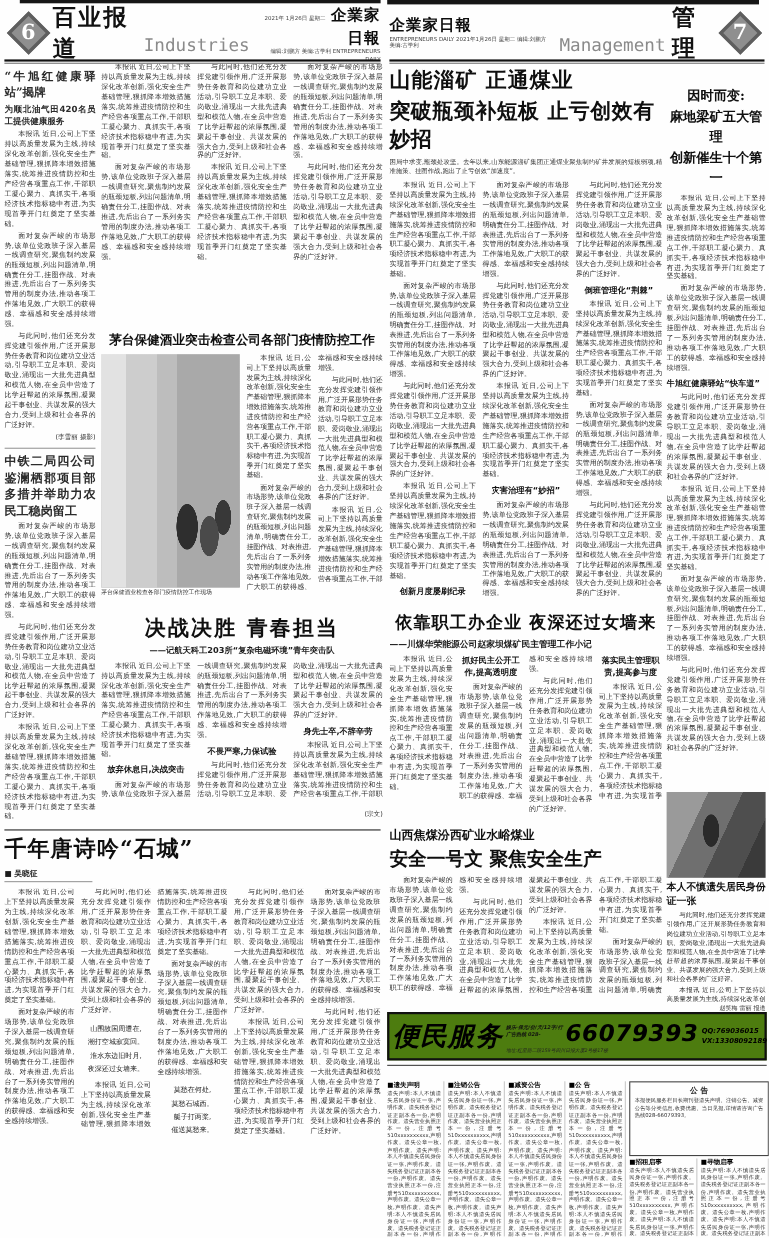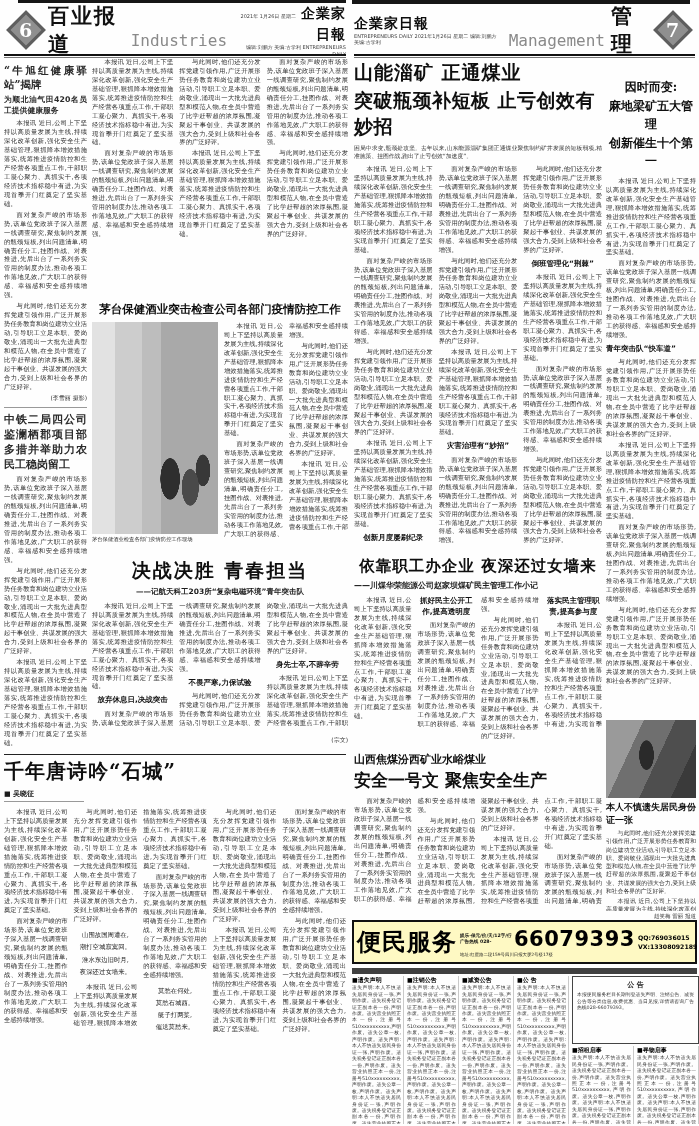--- a/index.html
+++ b/index.html
@@ -43,29 +43,29 @@
       linear-gradient(90deg, #e2e2e2 0 18%, #cdcdcd 18% 40%, #bdbdbd 40% 55%, #a9a9a9 55% 100%),
       linear-gradient(180deg, #e8e8e8 0 30%, #bfbfbf 60%, #8d8d8d 100%);
   }
   .photo-worker {
     background:
       radial-gradient(ellipse 12px 24px at 45% 45%, #2a2a2a 60%, transparent 63%),
       linear-gradient(115deg, #9a9a9a 0 30%, #6f6f6f 30% 55%, #4e4e4e 55% 80%, #3a3a3a 80% 100%);
   }
   .caption { font-size:5.3px; color:#333; line-height:1.4; margin-top:2px; }
   
-  .banner { position:absolute; left:0; top:920px; width:345px; height:44px; border:2px solid #111; display:flex; align-items:center; padding:0 3px; background:#fef9c3; }
+  .banner { position:absolute; left:0; top:920px; width:345px; height:44px; border:2px solid #111; display:flex; align-items:center; padding:0 3px; background:#4d7c0f;font-style:italic; }
   .banner-title { font-size:24px; font-weight:900; letter-spacing:1px; color:#000; font-family:"DejaVu Serif","Liberation Serif",serif; flex:none; }
   .banner-mid { display:flex; flex-direction:column; margin-left:3px; flex:none; }
   .banner-midrow { display:flex; align-items:center; }
   .rateblock { width:54px; font-size:4.6px; font-weight:bold; line-height:1.35; color:#111; }
   .bigphone { font-size:21px; font-weight:900; letter-spacing:0.5px; color:#000; }
   .addr { font-size:4.4px; color:#222; margin-top:1px; }
   .qvx { font-size:6.2px; font-weight:bold; line-height:1.5; color:#000; margin-left:3px; flex:none; }
-  .cf { position:absolute; left:0; top:968px; width:345px; height:156px; border-top:6px solid #404040; display:flex; gap:3px; padding-top:2px; }
+  .cf { position:absolute; left:0; top:968px; width:345px; height:156px; border-top:1px solid #404040; display:flex; gap:3px; padding-top:14px; }
   .cf-col { width:52px; flex:none; border-right:1px solid #c9c9c9; padding-right:2px; font-size:4.8px; line-height:1.35; text-align:justify; color:#333; overflow:hidden; }
   .cf-head { font-size:6px; font-weight:bold; color:#000; margin-bottom:1px; }
   .cf-right { flex:1; display:flex; flex-direction:column; gap:2px; }
   .notice { border:1px solid #444; height:68px; padding:3px 4px; overflow:hidden; }
   .notice-title { font-size:7px; font-weight:bold; text-align:center; margin-bottom:2px; }
   .notice-body { font-size:4.8px; line-height:1.4; text-align:justify; color:#333; }
   .cf-minirow { display:flex; gap:3px; flex:1; overflow:hidden; }
   .cf-mini { width:62px; font-size:4.8px; line-height:1.35; text-align:justify; color:#333; overflow:hidden; border-right:1px solid #c9c9c9; padding-right:2px; }
 </style>
 </head>
@@ -218,21 +218,21 @@
       </div>
     </div>
 
     <div style="position:absolute; left:254px; top:78px; width:90px;">
       <div class="kicker" style="font-size:12px; line-height:1.55; text-align:center; white-space:pre-line;">因时而变:
 麻地梁矿五大管理
 创新催生十个第一</div>
       <div class="flow" style="height:586px; margin-top:6px;">
         <p>本报讯 近日,公司上下坚持以高质量发展为主线,持续深化改革创新,强化安全生产基础管理,狠抓降本增效措施落实,统筹推进疫情防控和生产经营各项重点工作,干部职工凝心聚力、真抓实干,各项经济技术指标稳中有进,为实现首季开门红奠定了坚实基础。</p>
         <p>面对复杂严峻的市场形势,该单位党政班子深入基层一线调查研究,聚焦制约发展的瓶颈短板,列出问题清单,明确责任分工,挂图作战、对表推进,先后出台了一系列务实管用的制度办法,推动各项工作落地见效,广大职工的获得感、幸福感和安全感持续增强。</p>
-        <div class="subhead" style="text-align:left;">青年突击队“快车道”</div>
+        <div class="subhead" style="text-align:left;">牛旭红健康驿站“快车道”</div>
         <p>与此同时,他们还充分发挥党建引领作用,广泛开展形势任务教育和岗位建功立业活动,引导职工立足本职、爱岗敬业,涌现出一大批先进典型和模范人物,在全员中营造了比学赶帮超的浓厚氛围,凝聚起干事创业、共谋发展的强大合力,受到上级和社会各界的广泛好评。</p>
         <p>本报讯 近日,公司上下坚持以高质量发展为主线,持续深化改革创新,强化安全生产基础管理,狠抓降本增效措施落实,统筹推进疫情防控和生产经营各项重点工作,干部职工凝心聚力、真抓实干,各项经济技术指标稳中有进,为实现首季开门红奠定了坚实基础。</p>
         <p>面对复杂严峻的市场形势,该单位党政班子深入基层一线调查研究,聚焦制约发展的瓶颈短板,列出问题清单,明确责任分工,挂图作战、对表推进,先后出台了一系列务实管用的制度办法,推动各项工作落地见效,广大职工的获得感、幸福感和安全感持续增强。</p>
         <p>与此同时,他们还充分发挥党建引领作用,广泛开展形势任务教育和岗位建功立业活动,引导职工立足本职、爱岗敬业,涌现出一大批先进典型和模范人物,在全员中营造了比学赶帮超的浓厚氛围,凝聚起干事创业、共谋发展的强大合力,受到上级和社会各界的广泛好评。</p>
       </div>
       <div class="sig">(晓明)</div>
     </div>
 
     <div style="position:absolute; left:2px; top:556px; width:248px;">
       <div class="h-big" style="font-size:15.5px; letter-spacing:1px;">依靠职工办企业 夜深还过女墙来</div>

